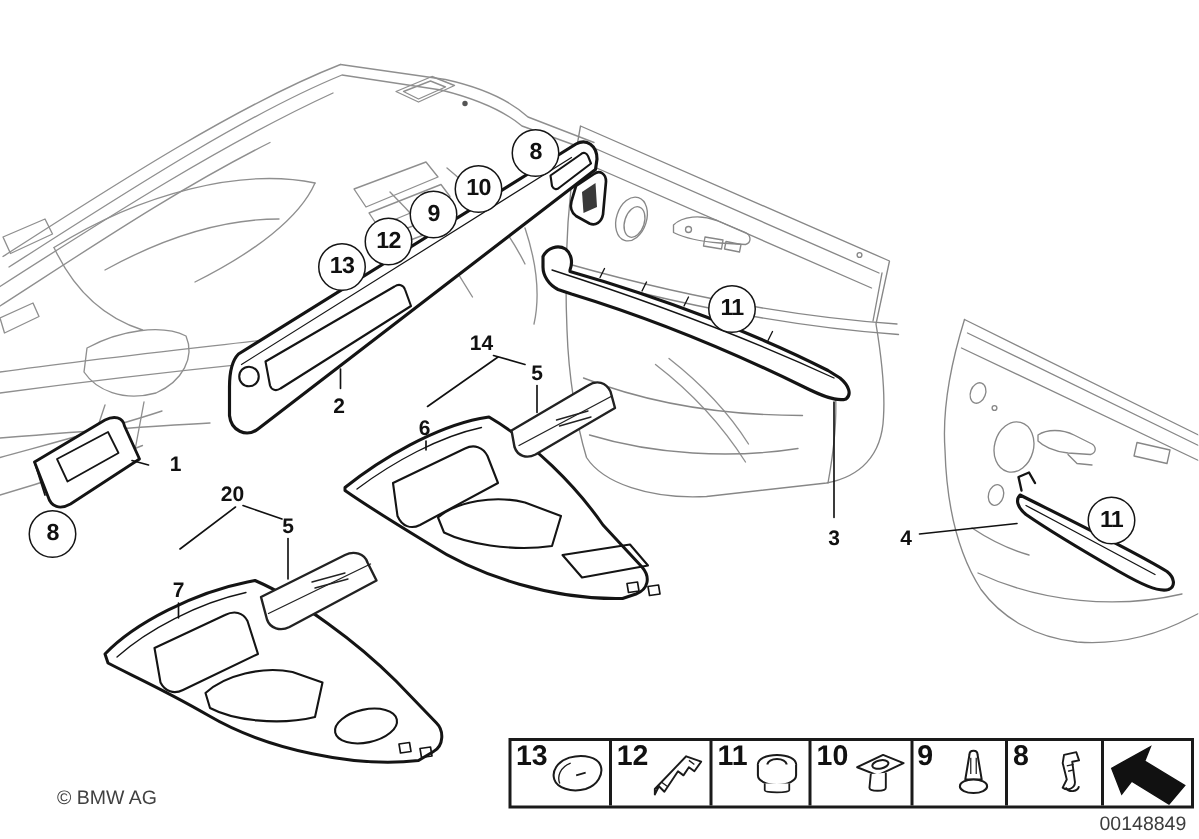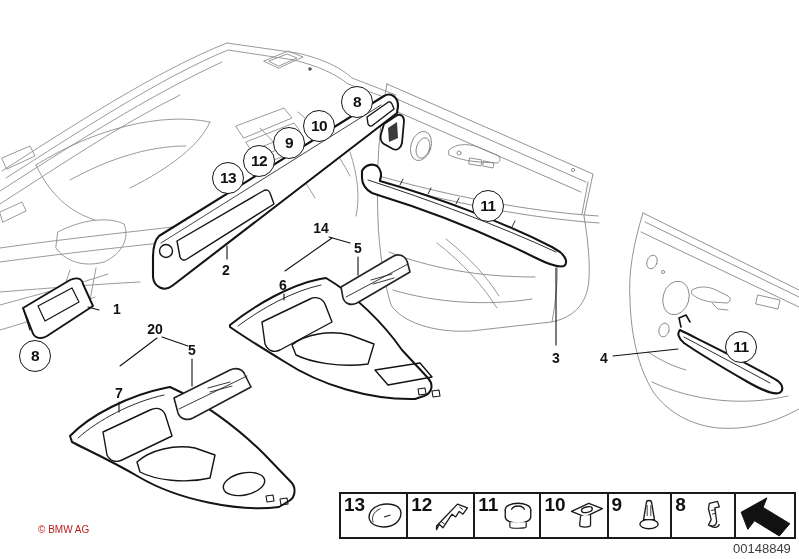--- a/index.html
+++ b/index.html
@@ -14,21 +14,21 @@
   .plabel{position:absolute;font-weight:bold;font-size:14px;color:#111;
           transform:translate(-50%,-50%);line-height:1;}
   .legend{position:absolute;left:339px;top:492px;width:457px;height:47px;display:flex;
           border:2px solid #1a1a1a;box-sizing:border-box;background:#fff;}
   .cell{flex:1 1 0;display:flex;align-items:flex-start;border-left:2px solid #1a1a1a;
         box-sizing:border-box;padding:1px 1px 0 3px;}
   .cell:first-child{border-left:none;}
   .cellnum{font-weight:bold;font-size:19px;color:#111;line-height:1.1;}
   .cellicon{margin:1px 0 0 auto;}
   .cell-arrow{align-items:center;justify-content:center;padding:0;}
-  .copyright{position:absolute;left:38px;top:524px;font-size:10px;color:#b91c1c;}
+  .copyright{position:absolute;left:38px;top:524px;font-size:13px;color:#404040;}
   .imgnum{position:absolute;left:733px;top:541px;font-size:13px;color:#3c3c3c;}
 </style>
 </head>
 <body>
 
 <div class="stage">
 
   <svg class="art" width="799" height="559" viewBox="0 0 799 559">
 
     <g fill="none" stroke="#8f8f8f" stroke-width="0.9" stroke-linecap="round" stroke-linejoin="round">

